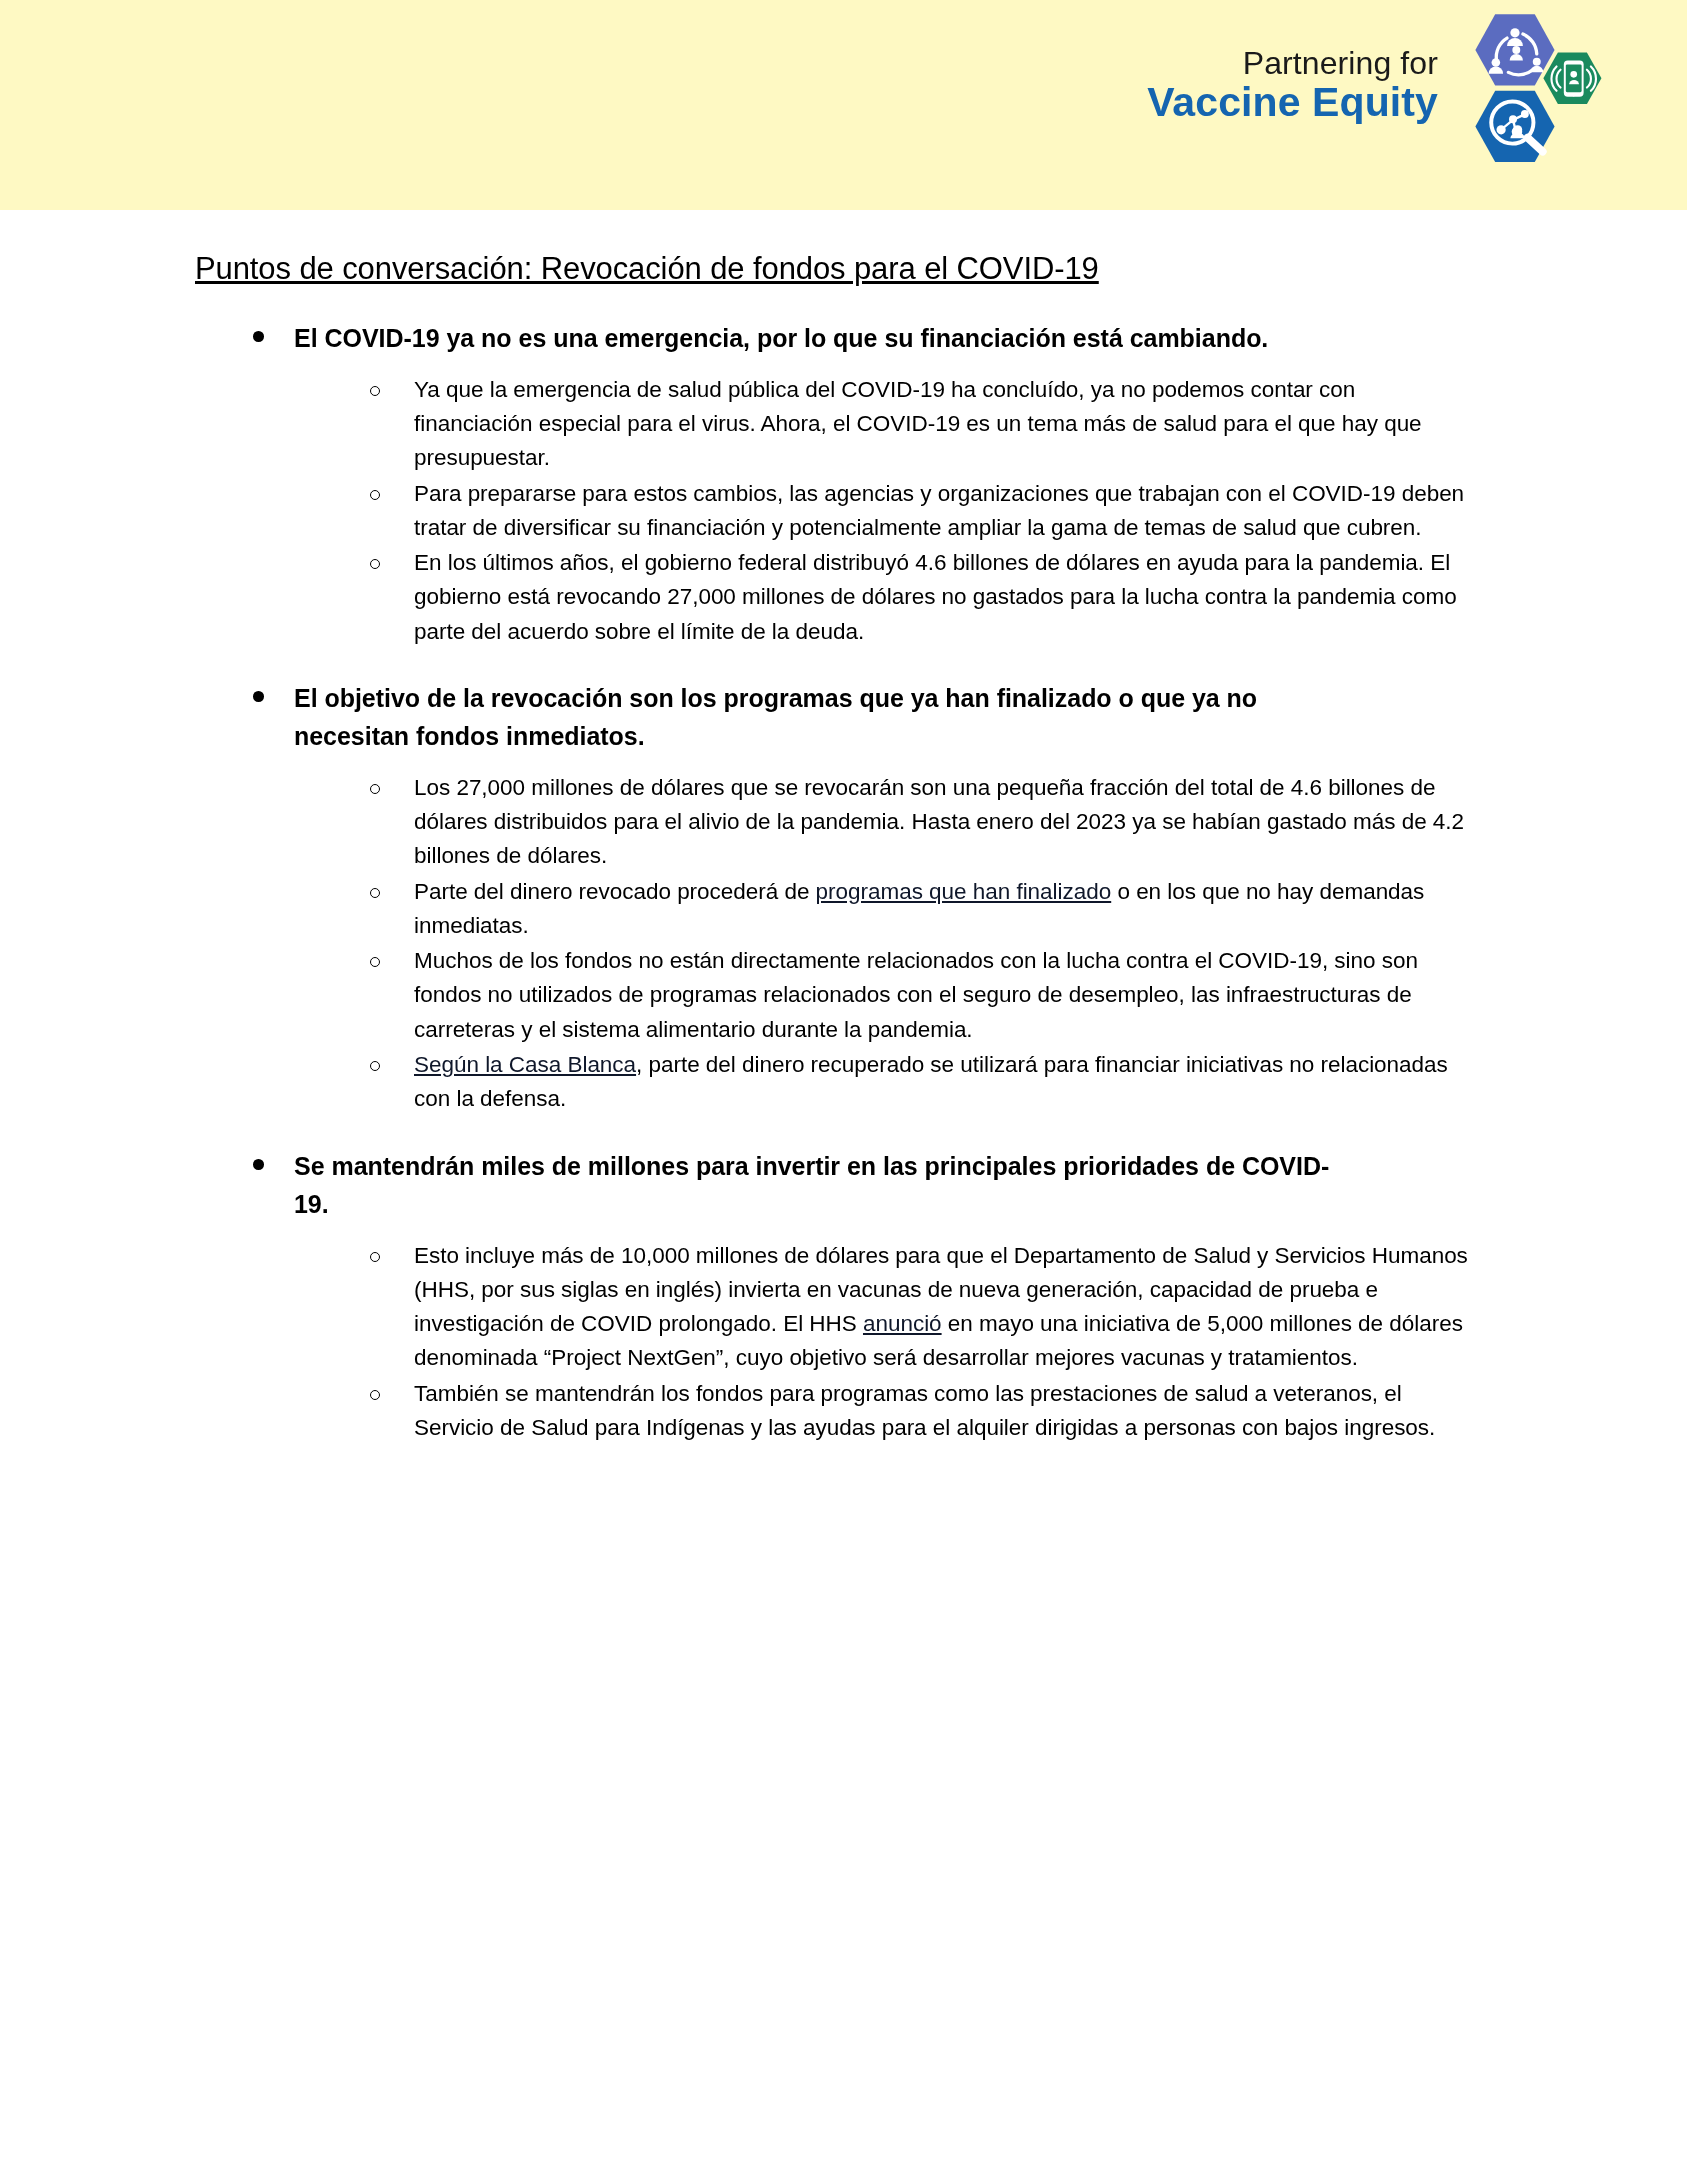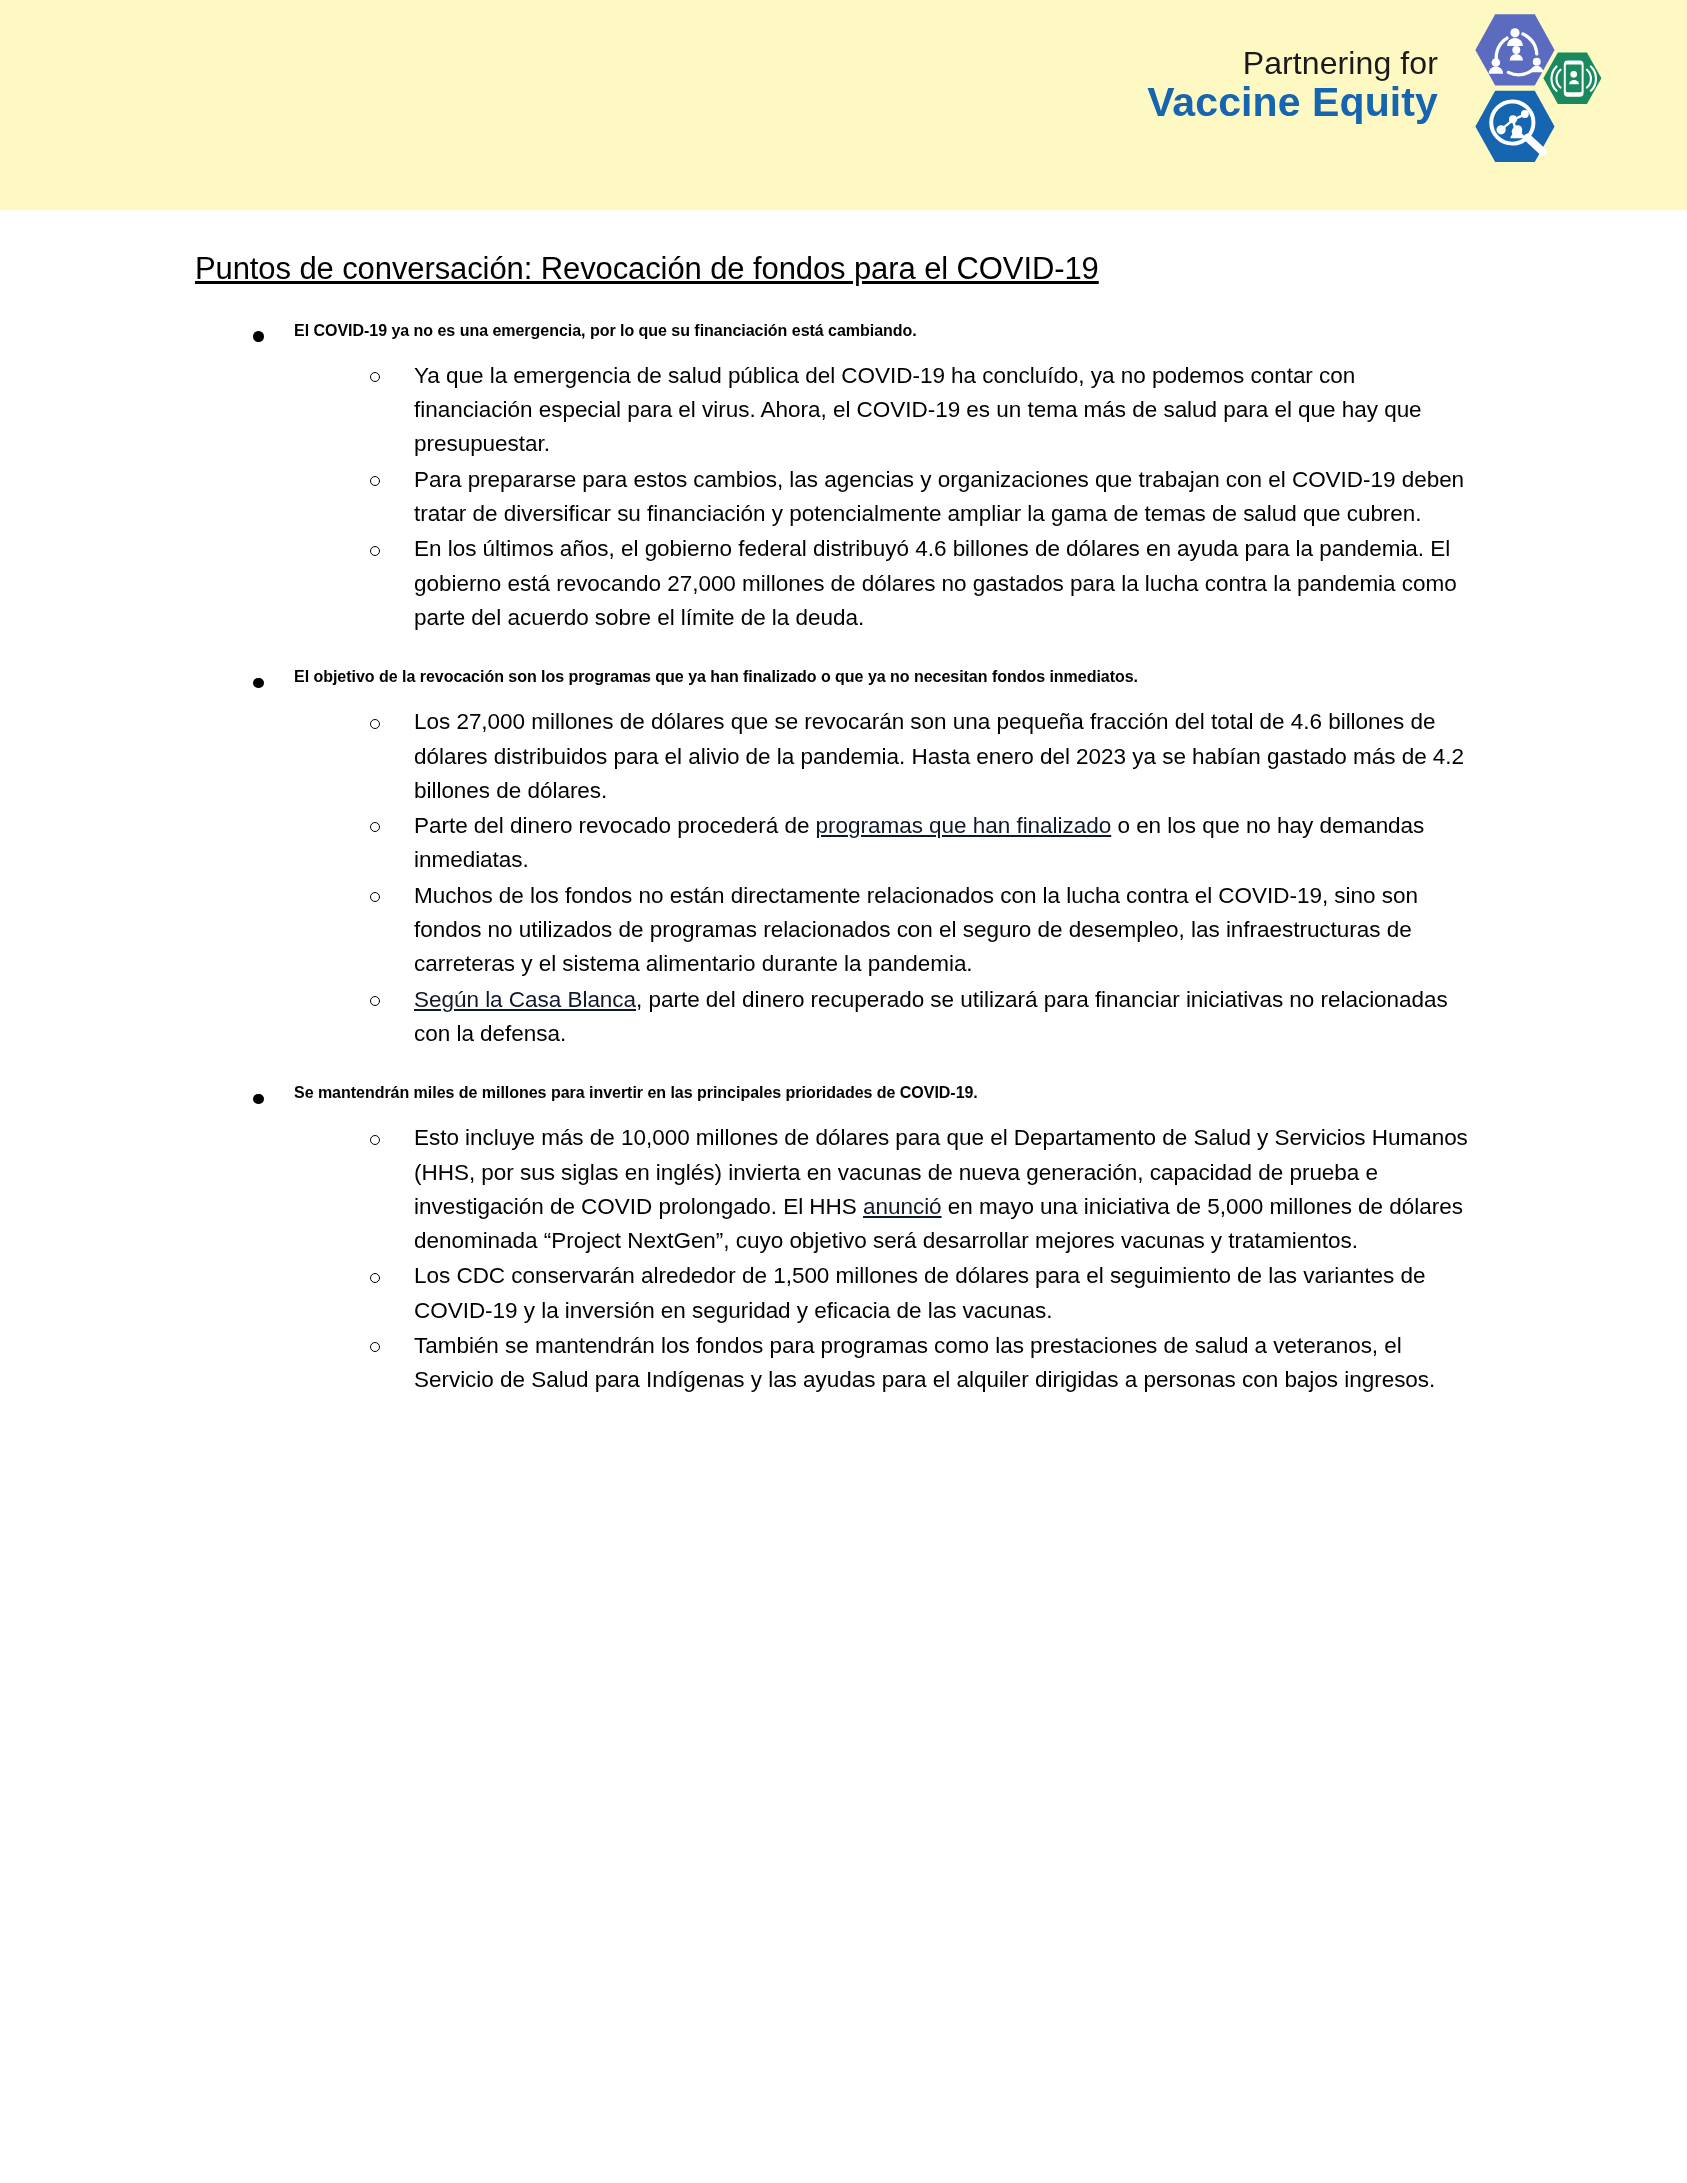--- a/index.html
+++ b/index.html
@@ -88,21 +88,21 @@
     margin-top: 30px;
   }
   .group.first { margin-top: 32px; }
 
   
   .l1 {
     position: relative;
     margin-left: 253px;
     padding-left: 41px;
     max-width: 1059px;
-    font-size: 16px;
+    font-size: 25px;
     font-weight: 700;
     color: #000000;
     line-height: 1.52;
     letter-spacing: -0.03px;
   }
   .l1 .bullet-dot {
     position: absolute;
     left: 0;
     top: 12.6px;
     width: 10.6px;
@@ -237,20 +237,19 @@
           <li class="l2"><span class="bullet-ring"></span><span>Los 27,000 millones de dólares que se revocarán son una pequeña fracción del total de 4.6 billones de dólares distribuidos para el alivio de la pandemia. Hasta enero del 2023 ya se habían gastado más de 4.2 billones de dólares.</span></li>
           <li class="l2"><span class="bullet-ring"></span><span>Parte del dinero revocado procederá de </span><a class="doc-link" href="#">programas que han finalizado</a><span> o en los que no hay demandas inmediatas.</span></li>
           <li class="l2"><span class="bullet-ring"></span><span>Muchos de los fondos no están directamente relacionados con la lucha contra el COVID-19, sino son fondos no utilizados de programas relacionados con el seguro de desempleo, las infraestructuras de carreteras y el sistema alimentario durante la pandemia.</span></li>
           <li class="l2"><span class="bullet-ring"></span><a class="doc-link" href="#">Según la Casa Blanca</a><span>, parte del dinero recuperado se utilizará para financiar iniciativas no relacionadas con la defensa.</span></li>
         </ul>
       </section>
       <section class="group">
         <div class="l1"><span class="bullet-dot"></span><span>Se mantendrán miles de millones para invertir en las principales prioridades de COVID-19.</span></div>
         <ul class="l2-list">
           <li class="l2"><span class="bullet-ring"></span><span>Esto incluye más de 10,000 millones de dólares para que el Departamento de Salud y Servicios Humanos (HHS, por sus siglas en inglés) invierta en vacunas de nueva generación, capacidad de prueba e investigación de COVID prolongado. El HHS </span><a class="doc-link" href="#">anunció</a><span> en mayo una iniciativa de 5,000 millones de dólares denominada “Project NextGen”, cuyo objetivo será desarrollar mejores vacunas y tratamientos.</span></li>
-          <li class="l2"><span class="bullet-ring"></span><span>Los CDC conservarán alrededor de 1,500 millones de dólares para el seguimiento de las variantes de COVID-19 y la inversión en seguridad y eficacia de las vacunas.</span></li>
           <li class="l2"><span class="bullet-ring"></span><span>También se mantendrán los fondos para programas como las prestaciones de salud a veteranos, el Servicio de Salud para Indígenas y las ayudas para el alquiler dirigidas a personas con bajos ingresos.</span></li>
         </ul>
       </section>
     </div>
 
 </main>
 
 
 </body></html>

